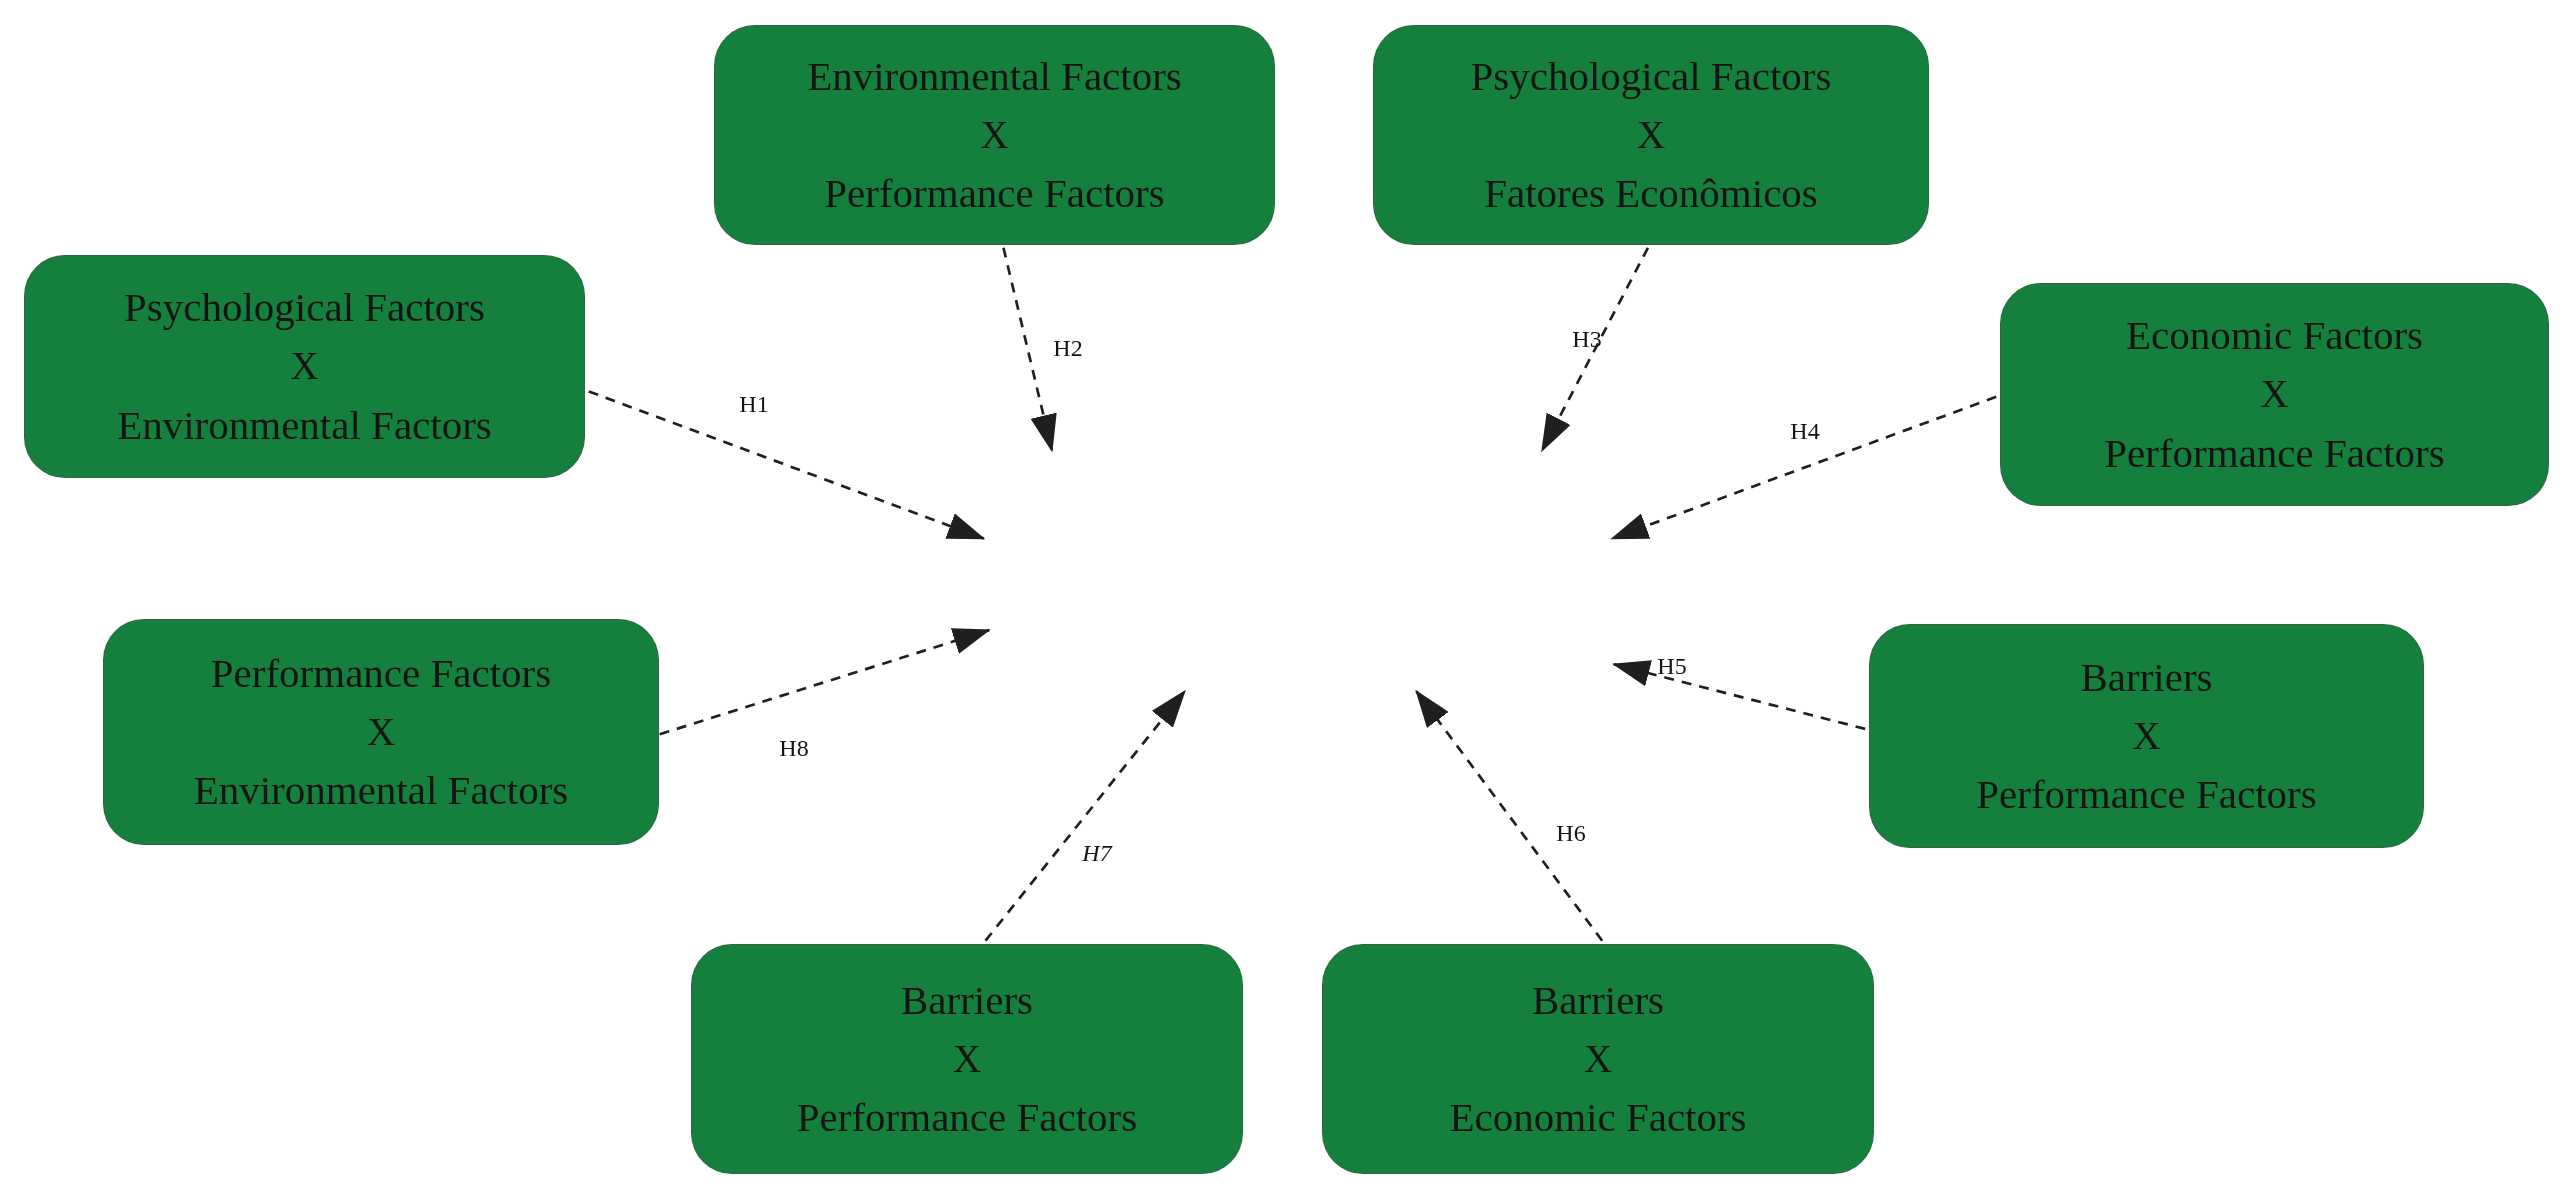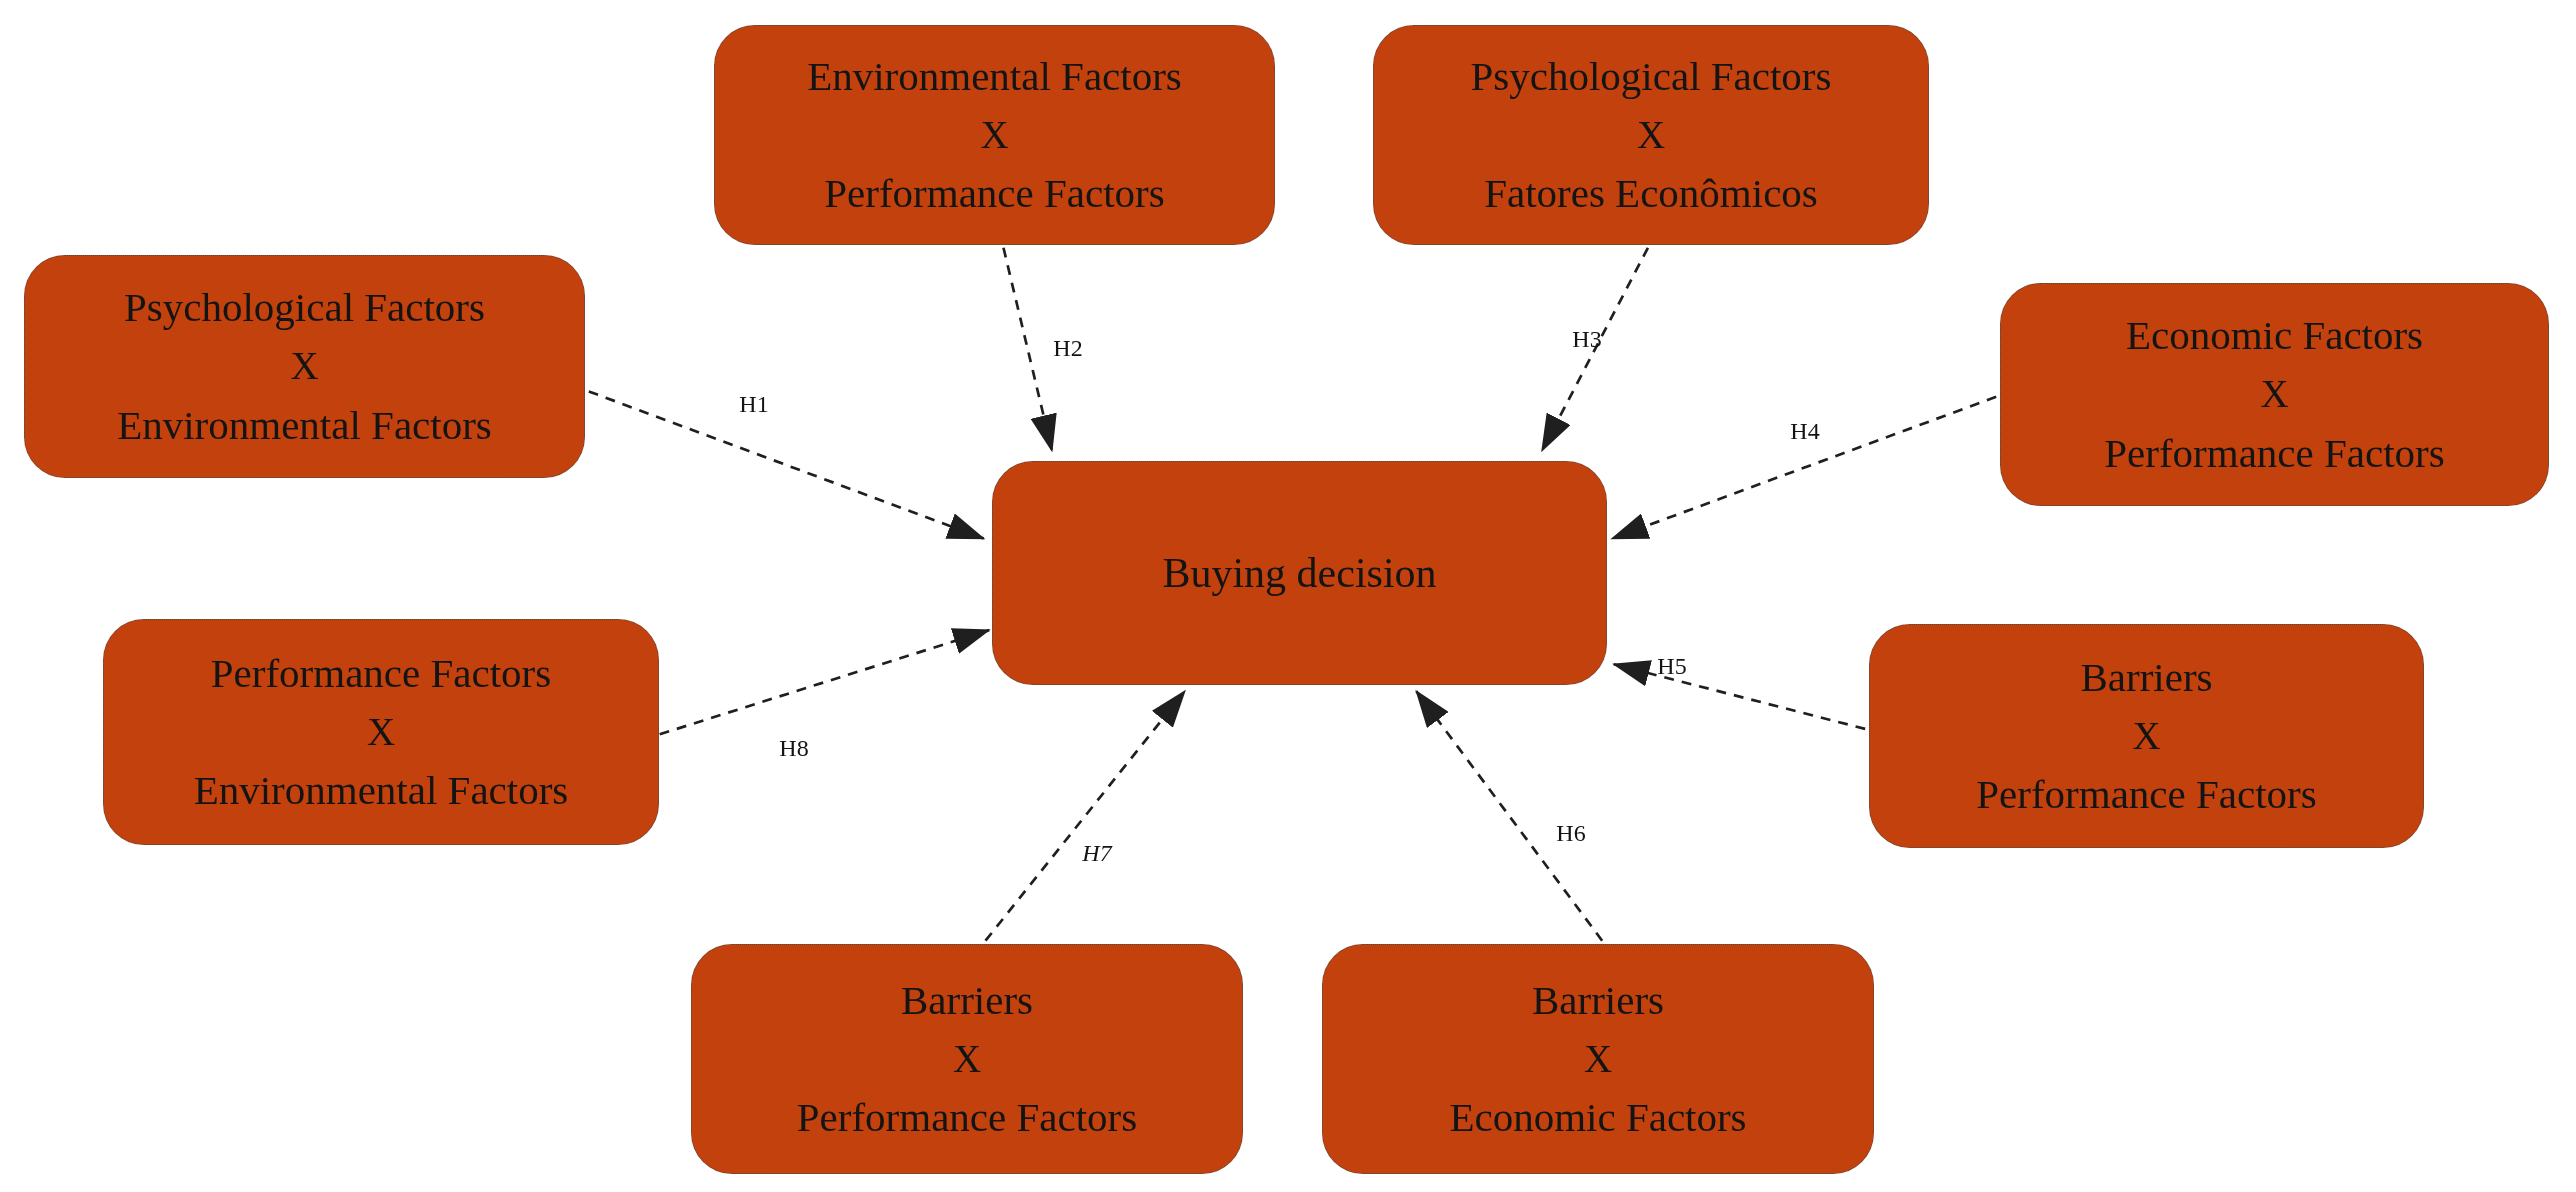--- a/index.html
+++ b/index.html
@@ -22,21 +22,21 @@
     top: 0;
     width: 2576px;
     height: 1193px;
     pointer-events: none;
   }
   .node {
     position: absolute;
     box-sizing: border-box;
     border: 1.8px dotted #4a4a4a;
     border-radius: 41px;
-    background: #c2410c;
+    background: #15803d;
     display: flex;
     flex-direction: column;
     align-items: center;
     justify-content: center;
     gap: 10.8px;
     text-align: center;
   }
   .node .nline {
     font-size: 41px;
     line-height: 1.2;
@@ -118,23 +118,20 @@
     <div class="nline op">X</div>
     <div class="nline">Performance Factors</div>
   </div>
 
   <div class="node" style="left:103px; top:619px; width:556px; height:226px;">
     <div class="nline">Performance Factors</div>
     <div class="nline op">X</div>
     <div class="nline">Environmental Factors</div>
   </div>
 
-  <div class="node center" style="left:992px; top:461px; width:615px; height:224px;">
-    <div class="nline">Buying decision</div>
-  </div>
 
   <span class="hlabel" style="left:754px;  top:404px;">H1</span>
   <span class="hlabel" style="left:1068px; top:348px;">H2</span>
   <span class="hlabel" style="left:1587px; top:339px;">H3</span>
   <span class="hlabel" style="left:1805px; top:431px;">H4</span>
   <span class="hlabel" style="left:1672px; top:666px;">H5</span>
   <span class="hlabel" style="left:1571px; top:833px;">H6</span>
   <span class="hlabel" style="left:1097px; top:853px;font-style:italic;">H7</span>
   <span class="hlabel" style="left:794px;  top:748px;">H8</span>
 

